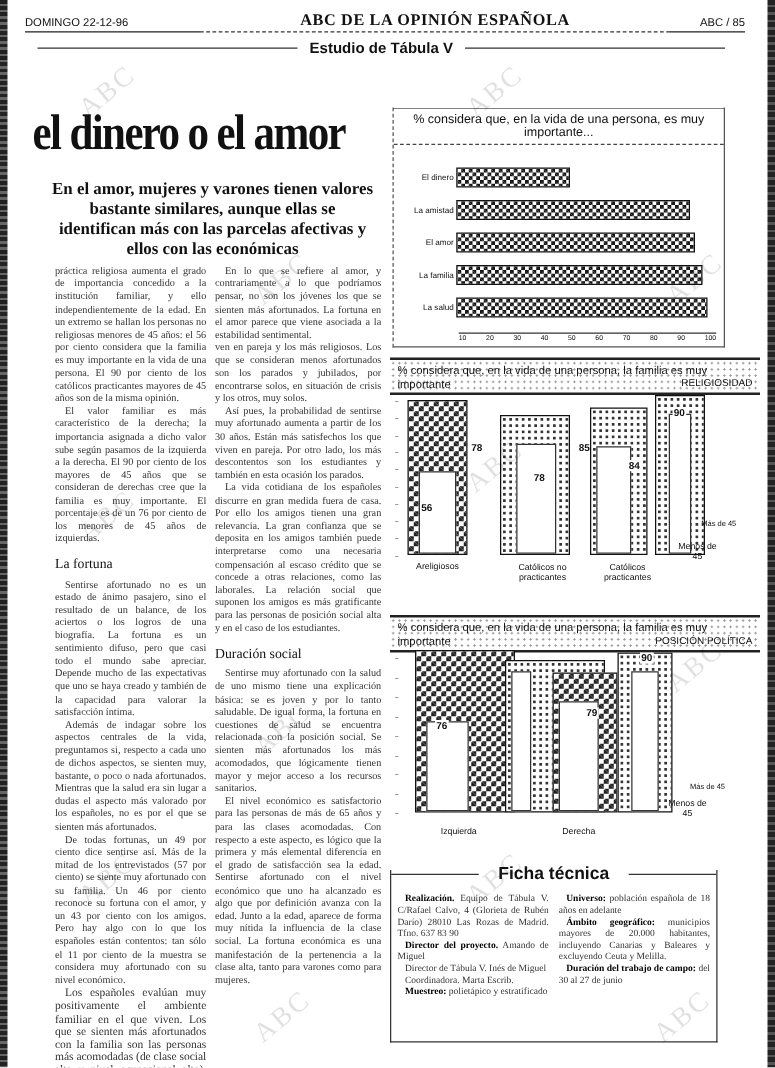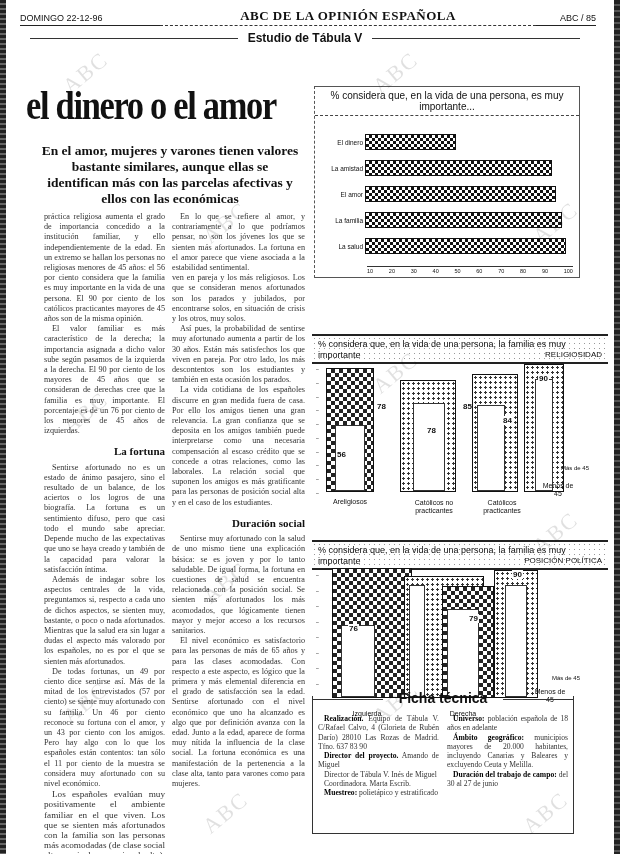--- a/index.html
+++ b/index.html
@@ -10,33 +10,33 @@
   .date { font-family: "Liberation Sans", sans-serif; font-size: 9px; width: 140px; border-bottom: 1px solid #222; padding-bottom: 2px; }
   .section-title { font-family: "Liberation Serif", serif; font-size: 13px; font-weight: bold; letter-spacing: 0.5px; flex: 1; text-align: center; border-bottom: 1px dashed #333; padding-bottom: 1px; }
   .pageno { font-family: "Liberation Sans", sans-serif; font-size: 9px; width: 60px; text-align: right; border-bottom: 1px solid #222; padding-bottom: 2px; }
   .subheader { position: absolute; top: 30px; left: 30px; width: 550px; height: 16px; display: flex; align-items: center; }
   .subheader .line { flex: 1; height: 1px; background: #333; }
   .subheader .study { font-family: "Liberation Sans", sans-serif; font-weight: bold; font-size: 12px; padding: 0 10px; }
   .headline { position: absolute; top: 82px; left: 26px; font-family: "Liberation Serif", serif; font-weight: bold; font-size: 40px; letter-spacing: -1.5px; transform: scaleX(0.86); transform-origin: left; white-space: nowrap; }
   .deck { position: absolute; top: 143px; left: 40px; width: 260px; font-family: "Liberation Serif", serif; font-weight: bold; font-size: 13.5px; line-height: 16px; text-align: center; }
   .col { position: absolute; font-family: "Liberation Serif", serif; font-size: 8.2px; line-height: 10.2px; text-align: justify; color: #333; }
   .col p { text-indent: 8px; }
-  .col h3 { font-family: "Liberation Serif", serif; font-size: 11px; font-weight: bold; text-align: right; margin: 10px 0 6px; color: #111; }
+  .col h3 { font-family: "Liberation Serif", serif; font-size: 11px; font-weight: normal; text-align: left; margin: 10px 0 6px; color: #111; }
   .col1 { left: 44px; top: 212px; width: 121px; }
   .col2 { left: 172px; top: 212px; width: 133px; }
   .chart-box { position: absolute; font-family: "Liberation Sans", sans-serif; }
   .bar-chart { left: 314px; top: 86px; width: 266px; height: 192px; border: 1px solid #555; border-left-style: dashed; }
   .chart-title { text-align: center; font-size: 10px; line-height: 11px; padding: 3px 4px; border-bottom: 1px dashed #444; }
   .hbars { position: absolute; left: 0; top: 42px; width: 262px; }
   .hbar-row { display: flex; align-items: center; height: 26px; }
   .hbar-label { width: 50px; text-align: right; font-size: 6.5px; padding-right: 2px; }
   .hbar-track { flex: 1; height: 16px; position: relative; }
   .hbar-fill { height: 100%; border: 1px solid #111; background-color: #fff; background-image: linear-gradient(45deg,#111 25%,transparent 25%,transparent 75%,#111 75%), linear-gradient(45deg,#111 25%,transparent 25%,transparent 75%,#111 75%); background-size: 6px 6px; background-position: 0 0,3px 3px; }
   .hbar-axis { position: absolute; left: 52px; bottom: 3px; width: 206px; display: flex; justify-content: space-between; font-size: 5.5px; border-top: 1px solid #333; padding-top: 1px; }
-  .col-chart { left: 312px; width: 296px; height: 196px; margin-top: 48px; }
+  .col-chart { left: 312px; width: 296px; height: 196px; }
   .col-chart .ctitle { height: 30px; border-top: 2px solid #222; border-bottom: 2px solid #222; position: relative; font-size: 9px; line-height: 11px; padding: 3px 6px; background-color: #fff; background-image: radial-gradient(#999 0.8px, transparent 1px); background-size: 5px 5px; }
   .ctitle .cat { position: absolute; right: 6px; bottom: 2px; font-size: 8px; }
   .plot { position: absolute; left: 0; top: 32px; width: 270px; height: 140px; }
   .yticks { position: absolute; left: 4px; top: 0; height: 130px; display: flex; flex-direction: column; justify-content: space-between; font-size: 5px; }
   .vbar { position: absolute; bottom: 14px; border: 1px solid #111; background-color: #fff; background-image: linear-gradient(45deg,#222 25%,transparent 25%,transparent 75%,#222 75%), linear-gradient(45deg,#222 25%,transparent 25%,transparent 75%,#222 75%); background-size: 8px 8px; background-position: 0 0,4px 4px; }
   .vbar .inner { position: absolute; left: 8px; right: 8px; bottom: 0; top: 20px; background: #fff; border: 1px solid #333; }
   .vbar.light { background-image: radial-gradient(#333 1px, transparent 1.3px); background-size: 5px 5px; }
   .vval { position: absolute; font-size: 8px; font-weight: bold; background: #fff; padding: 0 1px; }
   .vlabel { position: absolute; bottom: 0; font-size: 7px; text-align: center; line-height: 8px; }
   .ficha { position: absolute; left: 312px; top: 696px; width: 262px; height: 138px; border: 1px solid #333; border-top: none; }

